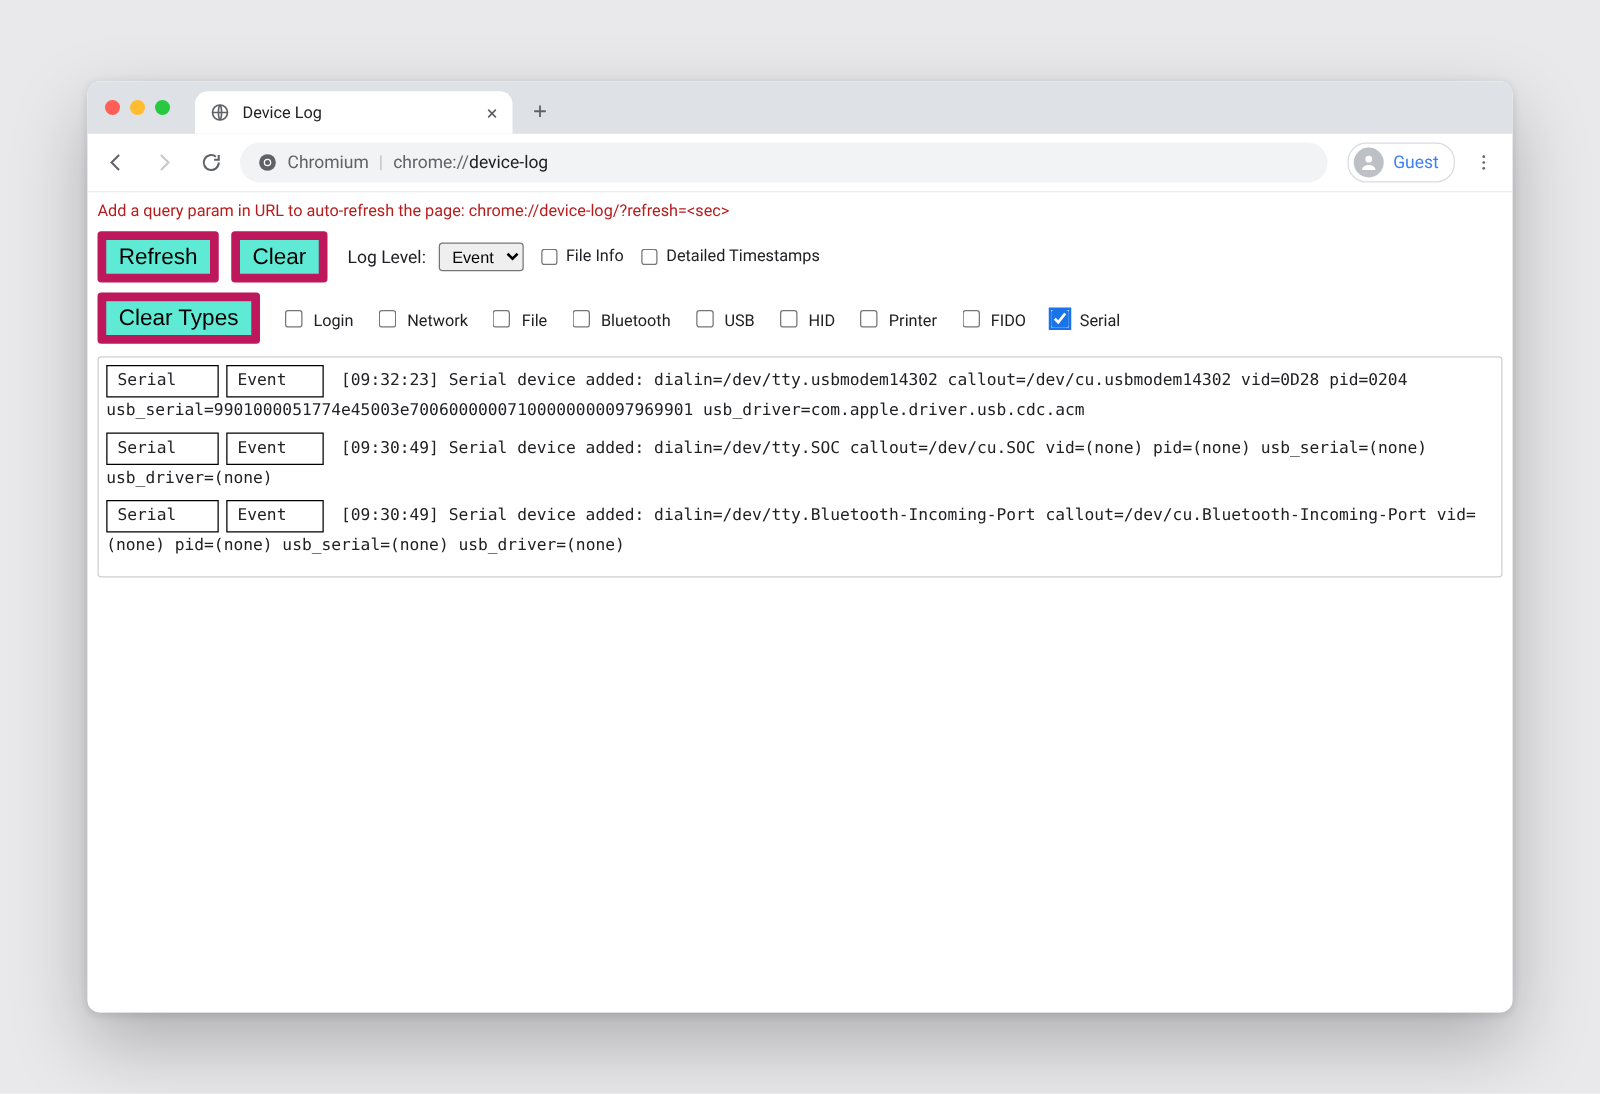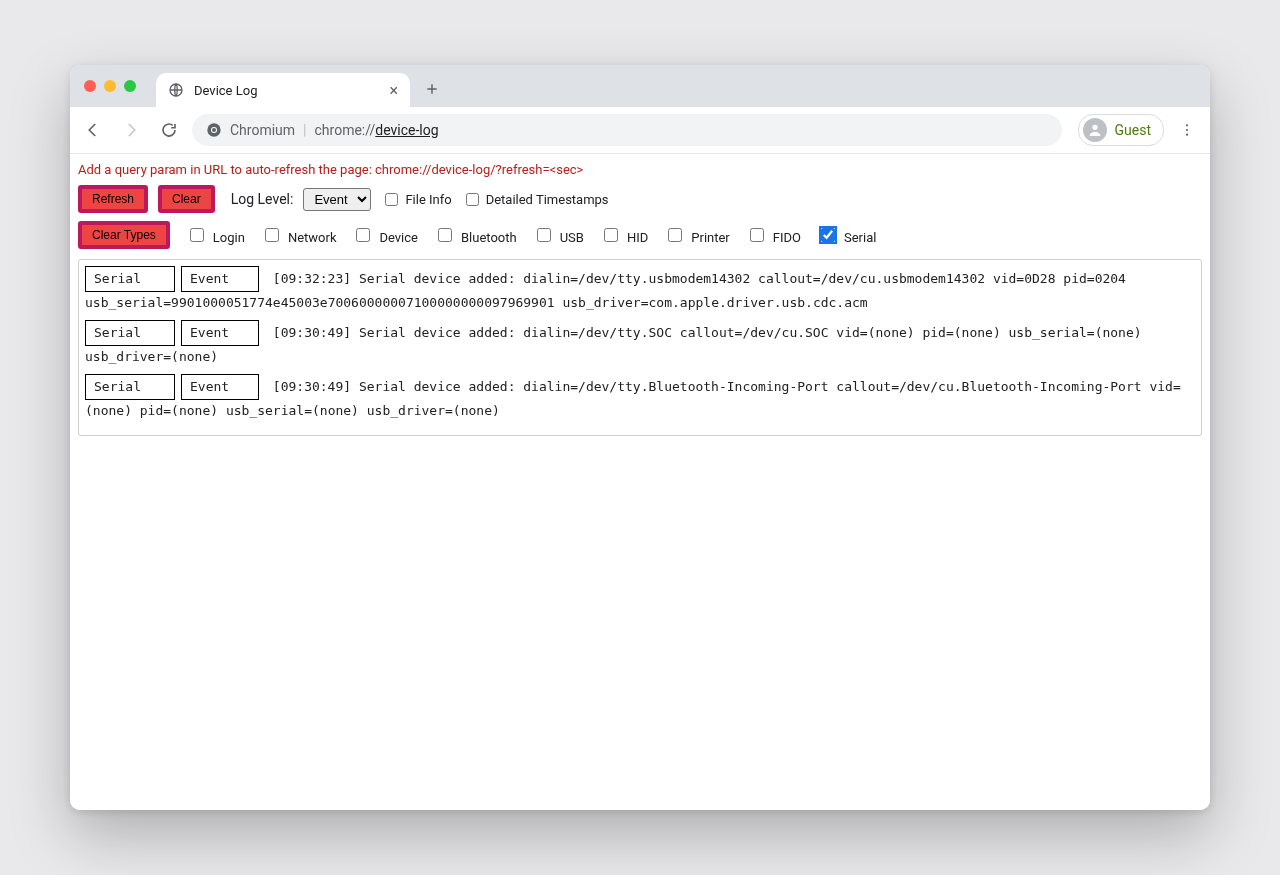--- a/index.html
+++ b/index.html
@@ -101,46 +101,46 @@
     border-radius:16px;
     display:flex;
     align-items:center;
     gap:8px;
     padding:0 14px;
     color:#3c4043;
   }
   .omnibox .site-icon{color:#5f6368;}
   .omnibox .url{display:flex;align-items:flex-start;color:#5f6368;font-size:14px;}
   .omnibox .url .divider{margin:0 8px;color:#bdc1c6;}
-  .omnibox .url b{color:#202124;font-weight:400;text-decoration:underline;}
+  .omnibox .url b{color:#202124;font-weight:400;}
   .guest-chip{
     height:30px;border:1px solid #dadce0;border-radius:15px;
-    display:flex;align-items:center;gap:8px;padding:0 12px 0 4px;color:#4d7c0f;font-size:14px;
+    display:flex;align-items:center;gap:8px;padding:0 12px 0 4px;color:#3b82f6;font-size:14px;
     margin-left:8px;cursor:pointer;
   }
   .avatar{
     width:24px;height:24px;border-radius:50%;background:#bdc1c6;
     display:flex;align-items:center;justify-content:center;color:#fff;
   }
   .kebab{width:30px;height:30px;display:flex;align-items:center;justify-content:center;color:#5f6368;cursor:pointer;}
 
   
   .page{
     flex:1;
     overflow:auto;
     padding:6px 8px 8px 8px;
     background:#fff;
   }
   .hint{font-size:13px;color:#b91c1c;margin:2px 0 8px 0;}
   .controls-row{
     display:flex;align-items:center;gap:10px;margin-bottom:8px;
   }
   .btn{
-    background:#ef4444;border:4px solid #be185d;border-radius:3px;
-    padding:3px 10px;font-size:12px;cursor:pointer;
+    background:#5eead4;border:7px solid #be185d;border-radius:3px;
+    padding:3px 10px;font-size:18px;cursor:pointer;
   }
   .sel{
     border:1px solid #767676;background:#efefef;border-radius:3px;
     padding:2px 6px;font-size:13px;
   }
   .cb-row{display:flex;align-items:center;gap:4px;font-size:13px;}
   .types-row{display:flex;align-items:center;flex-wrap:wrap;gap:16px;margin-bottom:10px;}
   .types-row .cb{display:flex;align-items:flex-end;gap:6px;font-size:13px;}
   .types-row .cb input{width:14px;height:14px;accent-color:var(--blue);}
   .types-row .cb input:checked{outline:2px solid var(--blue);outline-offset:0px;border-radius:3px;}
@@ -275,21 +275,21 @@
     <label class="cb">
           <input type="checkbox" style="">
           <span>Login</span>
         </label>
         <label class="cb">
           <input type="checkbox" style="">
           <span>Network</span>
         </label>
         <label class="cb">
           <input type="checkbox" style="">
-          <span>Device</span>
+          <span>File</span>
         </label>
         <label class="cb">
           <input type="checkbox" style="">
           <span>Bluetooth</span>
         </label>
         <label class="cb">
           <input type="checkbox" style="">
           <span>USB</span>
         </label>
         <label class="cb">

